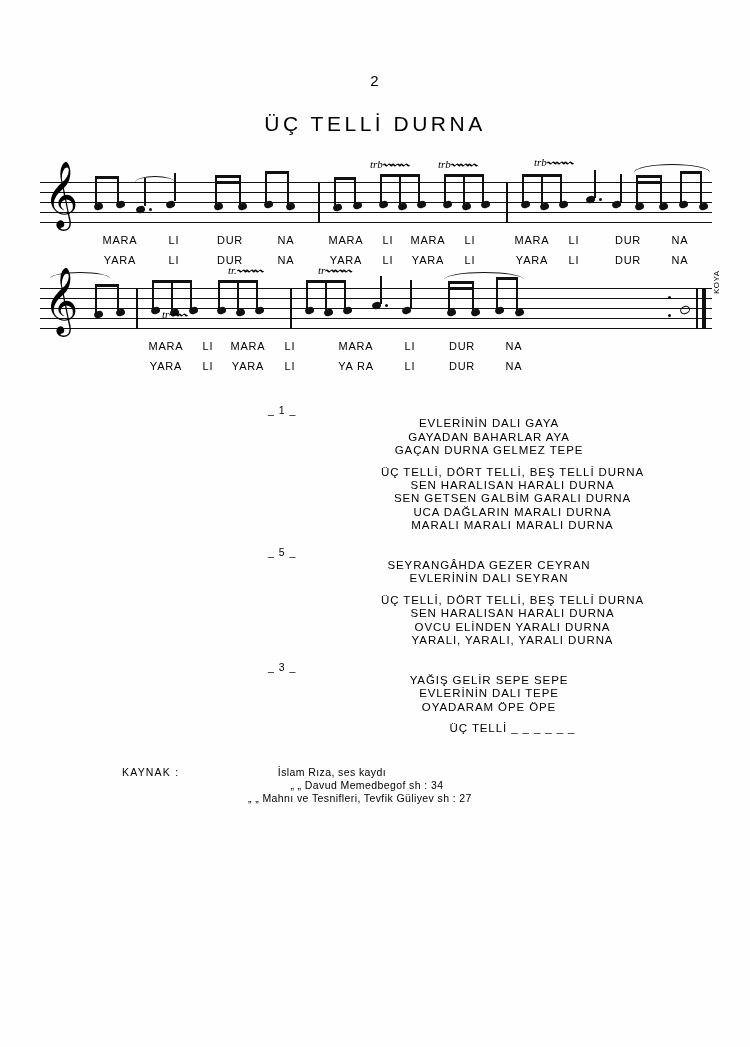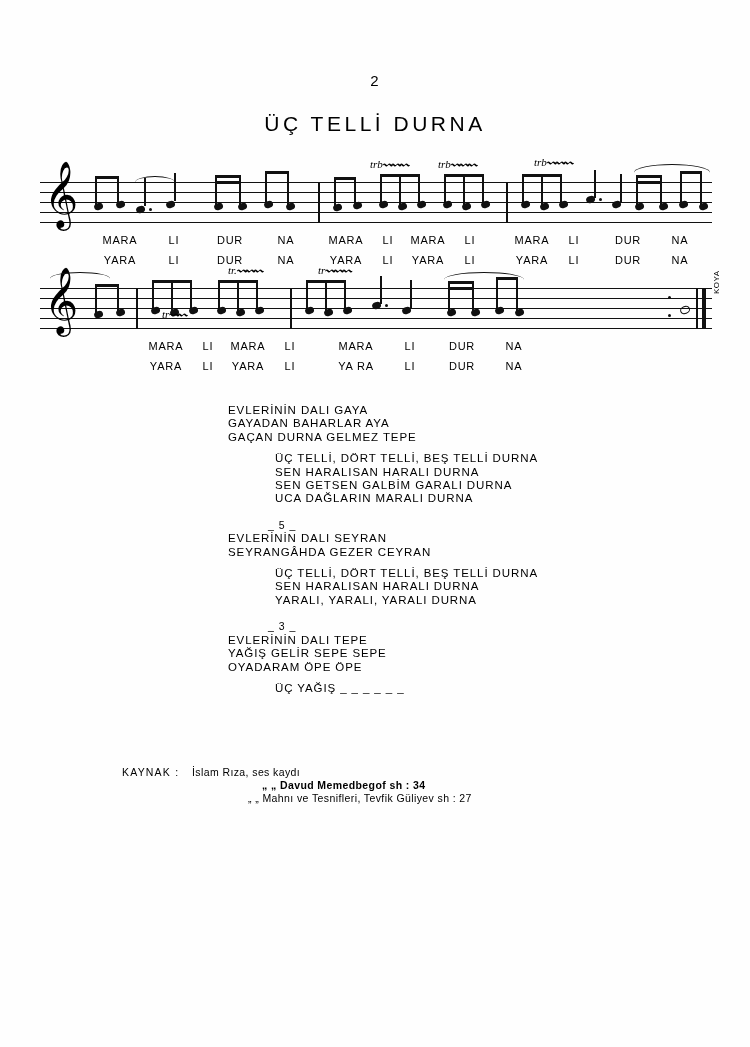--- a/index.html
+++ b/index.html
@@ -190,21 +190,21 @@
   .verse-num {
     text-align: left;
     font-size: 10.5px;
     letter-spacing: 1px;
   }
   .blk-a { margin-left: 228px; }
   .blk-b { margin-left: 275px; }
   .num-a { margin-left: 268px; }
   .gap-sm { height: 8px; }
   .gap-md { height: 13px; }
-  .nowrap { white-space: nowrap; }
+  .nowrap { white-space: nowrap; text-align: center; }
 
   
   .source {
     position: absolute;
     left: 122px;
     top: 766px;
     font-size: 10.5px;
     letter-spacing: 0.4px;
     line-height: 13px;
   }
@@ -214,21 +214,21 @@
     top: 0;
     letter-spacing: 1.2px;
     text-align: right;
   }
   .source .body {
     margin-left: 70px;
   }
   .src-indent-1 { margin-left: 0px; }
   .src-indent-2 { margin-left: 0px; }
   .src-indent-3 { margin-left: 0px; }
-  .src-indent-4 { margin-left: 70px; font-weight: bold; }
+  .src-indent-4 { margin-left: 70px; }
   .src-indent-5 { margin-left: 56px; }
 </style>
 </head>
 <body>
 
 <div class="page">
 
   <div class="page-number">2</div>
   <div class="doc-title">ÜÇ TELLİ DURNA</div>
 
@@ -492,58 +492,61 @@
       <span class="lyric" style="left:250px;">LI</span>
       <span class="lyric" style="left:316px;">YA RA</span>
       <span class="lyric" style="left:370px;">LI</span>
       <span class="lyric" style="left:422px;">DUR</span>
       <span class="lyric" style="left:474px;">NA</span>
     </div>
   </div>
 
   <div class="verses">
 
+    <div class="verse-num num-a">_ 1 _</div>
     <div class="blk-a">
       <div class="nowrap">EVLERİNİN DALI GAYA</div>
       <div class="nowrap">GAYADAN BAHARLAR AYA</div>
       <div class="nowrap">GAÇAN DURNA GELMEZ TEPE</div>
     </div>
     <div class="gap-sm"></div>
     <div class="blk-b">
       <div class="nowrap">ÜÇ TELLİ, DÖRT TELLİ, BEŞ TELLİ DURNA</div>
       <div class="nowrap">SEN HARALISAN HARALI DURNA</div>
       <div class="nowrap">SEN GETSEN GALBİM GARALI DURNA</div>
       <div class="nowrap">UCA DAĞLARIN MARALI DURNA</div>
+      <div class="nowrap">MARALI MARALI MARALI DURNA</div>
     </div>
 
     <div class="gap-md"></div>
 
     <div class="verse-num num-a">_ 5 _</div>
     <div class="blk-a">
+      <div class="nowrap">SEYRANGÂHDA GEZER CEYRAN</div>
       <div class="nowrap">EVLERİNİN DALI SEYRAN</div>
-      <div class="nowrap">SEYRANGÂHDA GEZER CEYRAN</div>
     </div>
     <div class="gap-sm"></div>
     <div class="blk-b">
       <div class="nowrap">ÜÇ TELLİ, DÖRT TELLİ, BEŞ TELLİ DURNA</div>
       <div class="nowrap">SEN HARALISAN HARALI DURNA</div>
+      <div class="nowrap">OVCU ELİNDEN YARALI DURNA</div>
       <div class="nowrap">YARALI, YARALI, YARALI DURNA</div>
     </div>
 
     <div class="gap-md"></div>
 
     <div class="verse-num num-a">_ 3 _</div>
     <div class="blk-a">
+      <div class="nowrap">YAĞIŞ GELİR SEPE SEPE</div>
       <div class="nowrap">EVLERİNİN DALI TEPE</div>
-      <div class="nowrap">YAĞIŞ GELİR SEPE SEPE</div>
       <div class="nowrap">OYADARAM ÖPE ÖPE</div>
     </div>
     <div class="gap-sm"></div>
     <div class="blk-b">
-      <div class="nowrap">ÜÇ YAĞIŞ _ _ _ _ _ _</div>
+      <div class="nowrap">ÜÇ TELLİ _ _ _ _ _ _</div>
     </div>
   </div>
 
   <div class="source">
     <span class="label">KAYNAK :</span>
     <div class="body">
       <div class="src-indent-2 nowrap">İslam Rıza, ses kaydı</div>
       <div class="src-indent-4 nowrap">„             „        Davud Memedbegof  sh : 34</div>
       <div class="src-indent-5 nowrap">„      „   Mahnı ve Tesnifleri, Tevfik Güliyev  sh : 27</div>
     </div>

